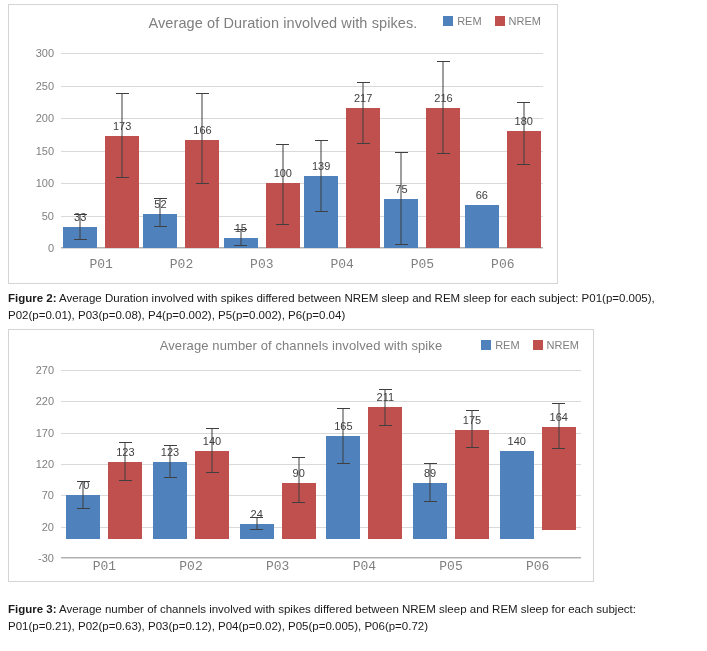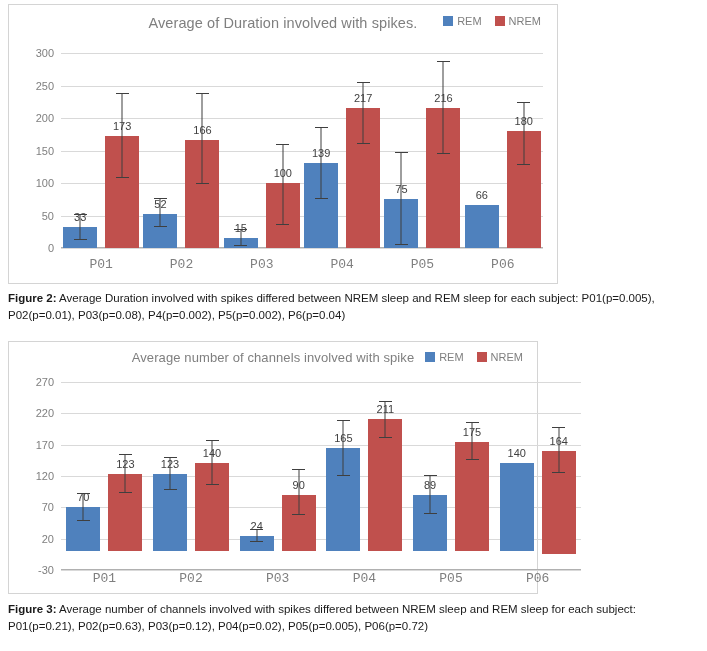--- a/index.html
+++ b/index.html
@@ -24,21 +24,21 @@
 
   
   .chart-panel {
     position: absolute;
     left: 8px;
     border: 1px solid #d4d4d4;
     background: #ffffff;
     box-sizing: border-box;
   }
   #panel1 { top: 4px; width: 550px; height: 280px; }
-  #panel2 { top: 341px; width: 530px; height: 253px; }
+  #panel2 { top: 329px; width: 586px; height: 253px; }
 
   .chart-title {
     text-align: center;
     color: #7f7f7f;
     font-size: 14.5px;
     padding-top: 10px;
     letter-spacing: .1px;
   }
   #panel2 .chart-title { font-size: 13px; padding-top: 8px; }
 
@@ -236,21 +236,21 @@
             </div>
             <div class="barwrap" style="margin-bottom: 0px;">
               <div class="bar nrem" style="height: 65px; background: rgb(192, 80, 77);">
                 <div class="errbar" style="top: -39px; height: 81.25px;"></div>
                 <div class="valuelabel" style="top: -16px;">100</div>
               </div>
             </div>
           </div>
           <div class="group">
             <div class="barwrap" style="margin-bottom: 0px;">
-              <div class="bar rem" style="height: 85px; background: rgb(79, 129, 189);">
+              <div class="bar rem" style="height: 72px; background: rgb(79, 129, 189);">
                 <div class="errbar" style="top: -35.75px; height: 71.5px;"></div>
                 <div class="valuelabel" style="top: -16px;">139</div>
               </div>
             </div>
             <div class="barwrap" style="margin-bottom: 0px;">
               <div class="bar nrem" style="height: 140px; background: rgb(192, 80, 77);">
                 <div class="errbar" style="top: -26px; height: 61.75px;"></div>
                 <div class="valuelabel" style="top: -16px;">217</div>
               </div>
             </div>
@@ -396,21 +396,21 @@
                 <div class="valuelabel" style="top: -16px;">175</div>
               </div>
             </div>
           </div>
           <div class="group">
             <div class="barwrap" style="margin-bottom: 18.8px;">
               <div class="bar rem" style="height: 87.7333px; background: rgb(79, 129, 189);">
                 <div class="valuelabel" style="top: -16px;">140</div>
               </div>
             </div>
-            <div class="barwrap" style="margin-bottom: 16px;">
+            <div class="barwrap" style="margin-bottom: 28px;">
               <div class="bar nrem" style="height: 102.773px; background: rgb(192, 80, 77);">
                 <div class="errbar" style="top: -23.8133px; height: 45.7467px;"></div>
                 <div class="valuelabel" style="top: -16px;">164</div>
               </div>
             </div>
           </div>
         </div>
       </div>
     <div class="xlabels" id="xlabels2">
         <div class="xl">P01</div>

